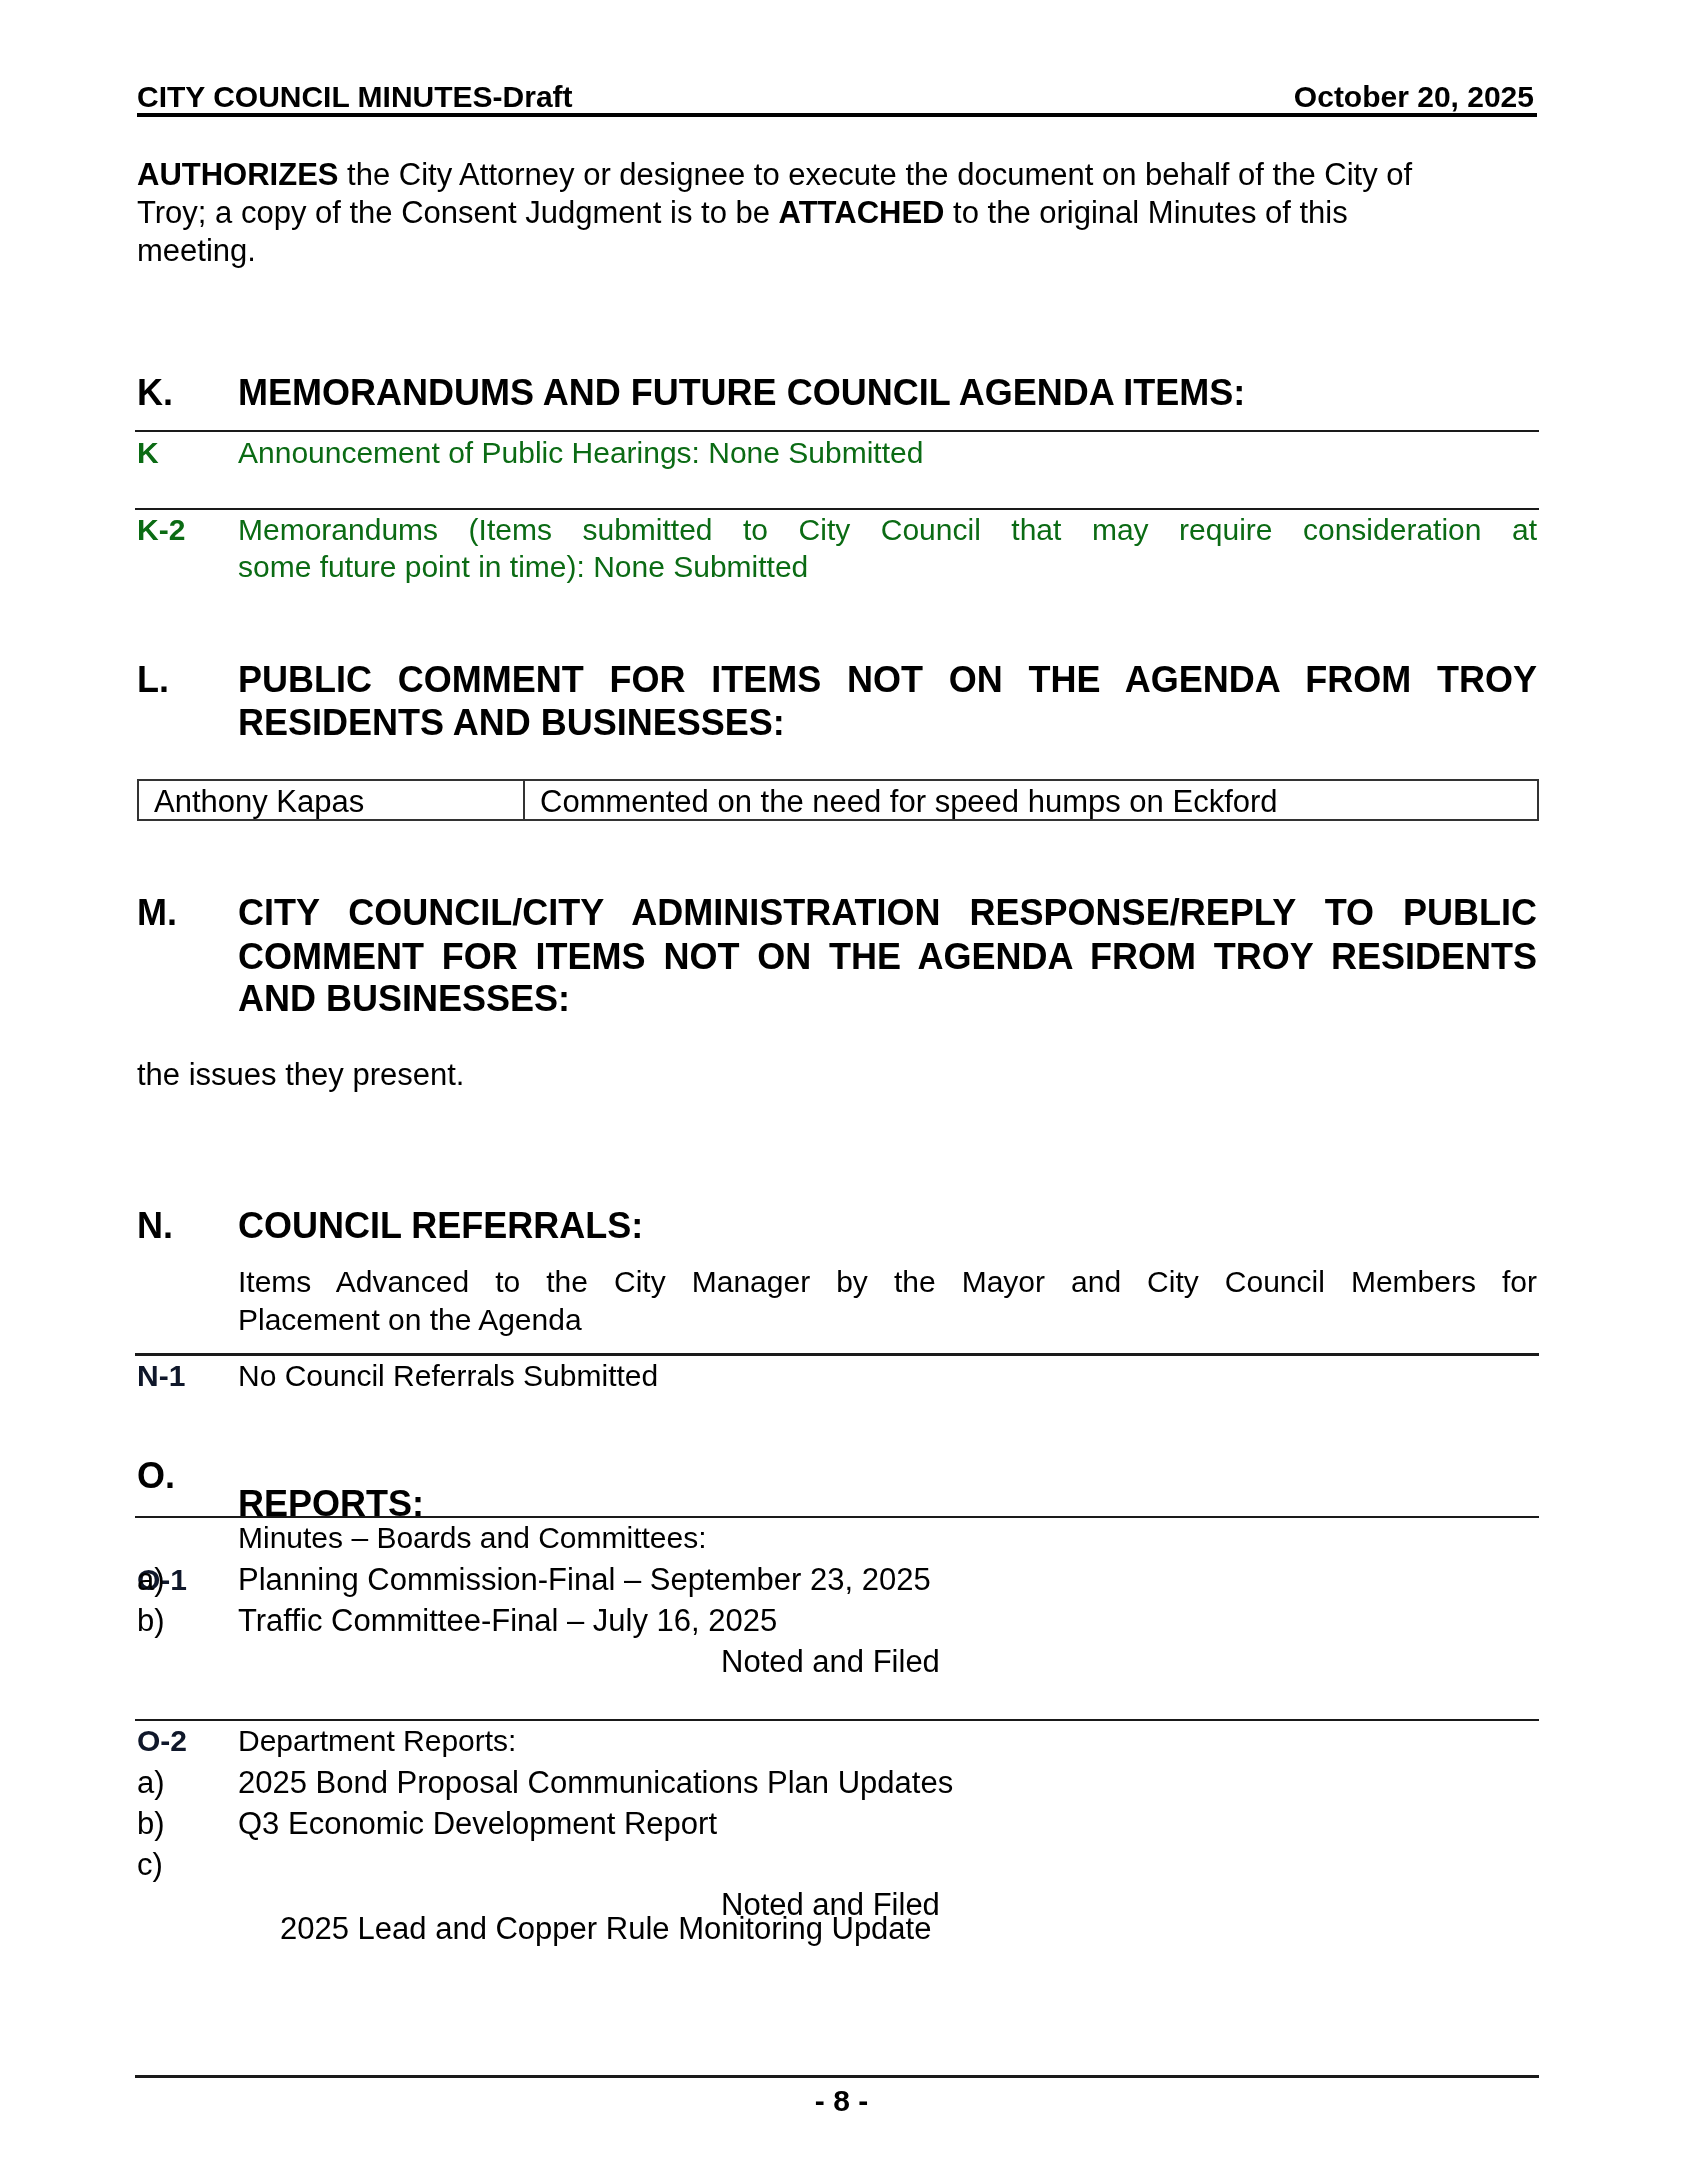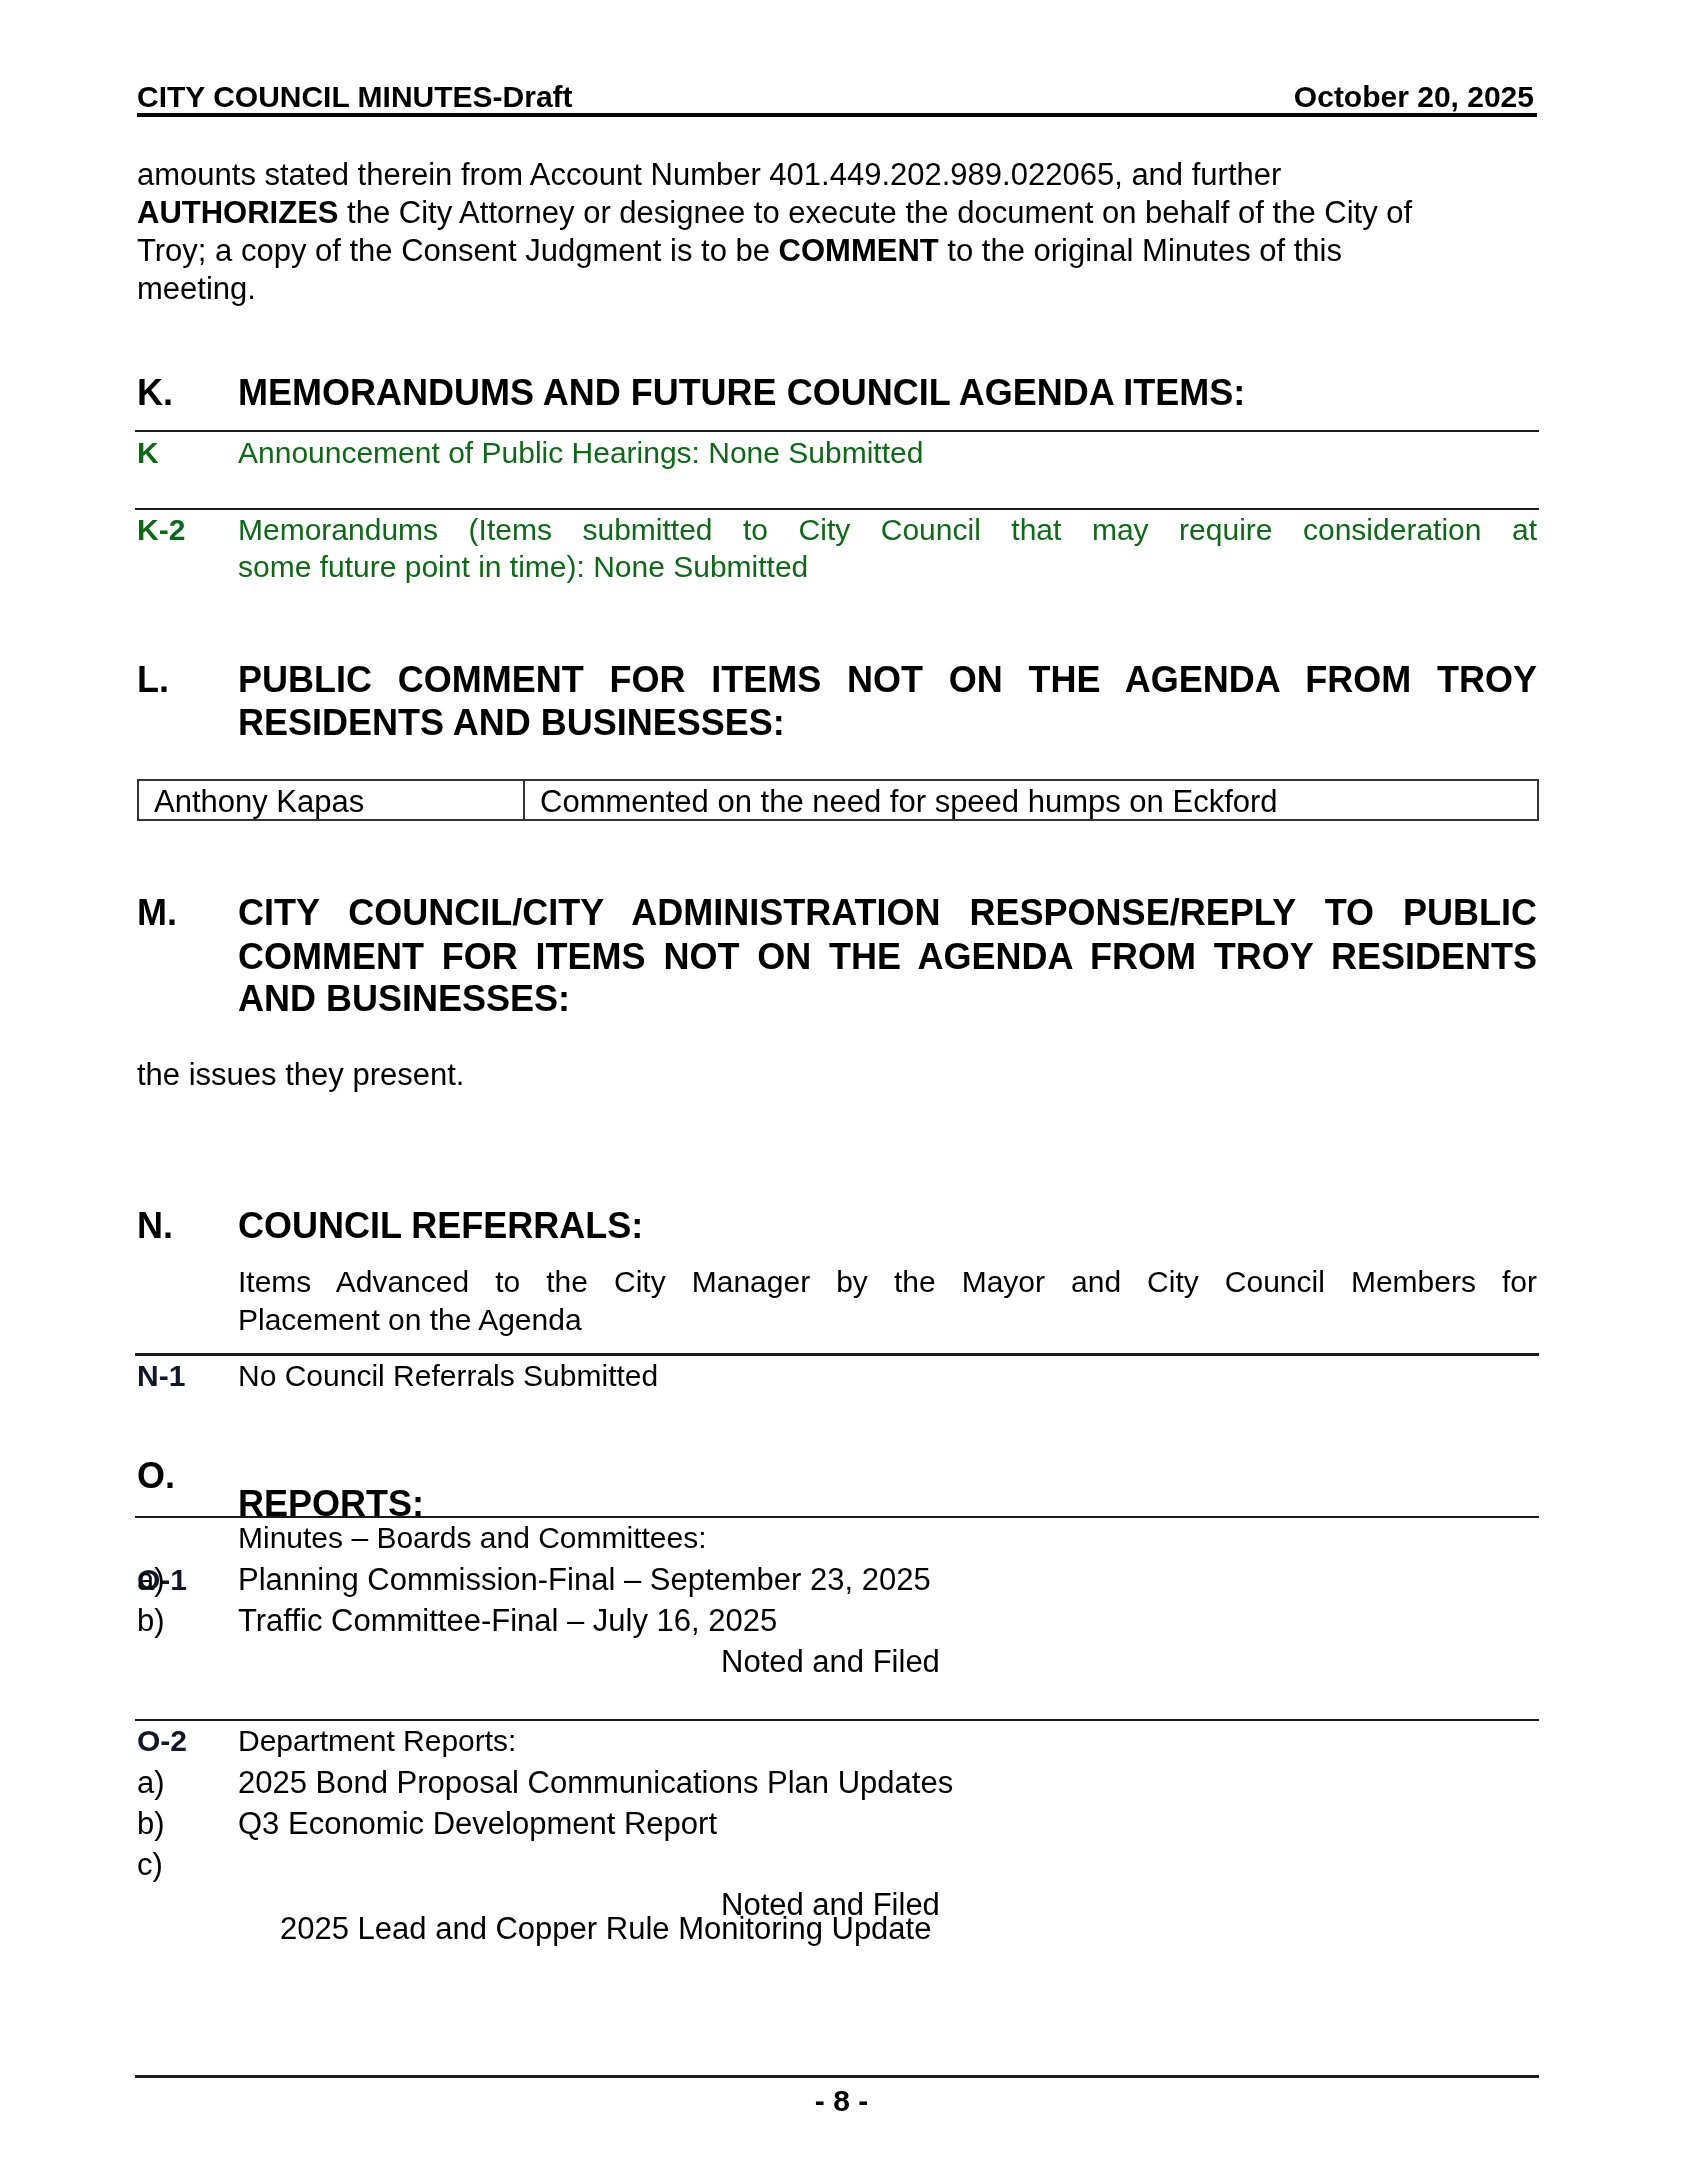--- a/index.html
+++ b/index.html
@@ -28,23 +28,22 @@
   .page-no { left: 0; width: 1683px; top: 2083px; text-align: center; font-size: 30px; font-weight: bold; line-height: 36px; }
 </style>
 </head>
 <body>
 
 <div class="abs hdr" style="left:137px;">CITY COUNCIL MINUTES-Draft</div>
 <div class="abs hdr" style="right:149px;">October 20, 2025</div>
 <div class="abs hdr-rule"></div>
 
 <div class="abs body-text" style="top:156px;">
-  <div>amounts stated therein from Account Number 401.449.202.989.022065, and further</div>
   <div><b>AUTHORIZES</b><span> the City Attorney or designee to execute the document on behalf of the City of</span></div>
-  <div><span>Troy; a copy of the Consent Judgment is to be </span><b>COMMENT</b><span> to the original Minutes of this</span></div>
+  <div><span>Troy; a copy of the Consent Judgment is to be </span><b>ATTACHED</b><span> to the original Minutes of this</span></div>
   <div>meeting.</div>
 </div>
 
 <div class="abs sec-label" style="top:371px;">K.</div>
 <div class="abs sec-title" style="top:371px;">MEMORANDUMS AND FUTURE COUNCIL AGENDA ITEMS:</div>
 <div class="abs rule" style="top:430px;"></div>
 <div class="abs item-label green" style="top:434px;">K</div>
 <div class="abs item-text green" style="top:434px;">Announcement of Public Hearings:  None Submitted</div>
 <div class="abs rule" style="top:508px;"></div>
 <div class="abs item-label green" style="top:511px;">K-2</div>

